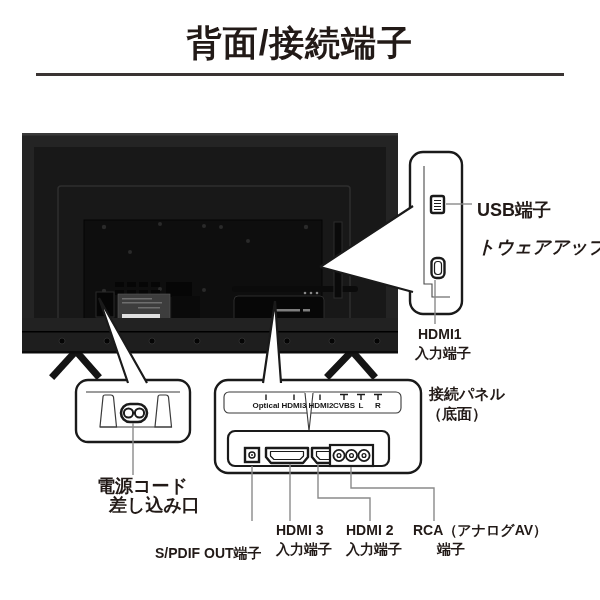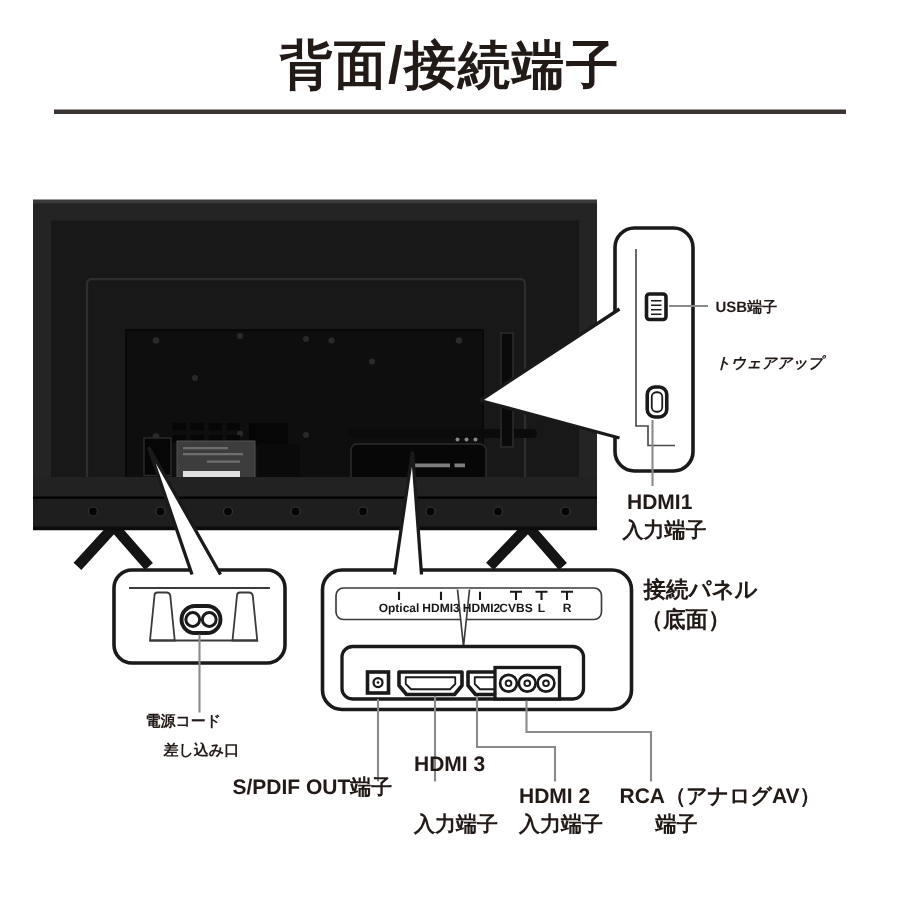--- a/index.html
+++ b/index.html
@@ -3,21 +3,21 @@
 <meta charset="utf-8">
 <style>
   html,body{margin:0;padding:0;background:#fff;}
   .stage{position:relative;width:600px;height:600px;background:#fff;overflow:hidden;
          font-family:"Liberation Sans",sans-serif;}
   .stage svg{position:absolute;left:0;top:0;z-index:1;}
   .hdr-title{position:absolute;top:20px;left:0;width:600px;text-align:center;
              font-size:35px;font-weight:800;color:#221a17;letter-spacing:1px;z-index:2;}
   .hdr-rule{position:absolute;top:73px;left:36px;width:528px;height:3px;background:#3a3433;z-index:2;}
   .lbl{position:absolute;white-space:nowrap;color:#221a17;font-weight:600;z-index:3;line-height:1;}
-  .fs13{font-size:10px;}
+  .fs13{font-size:18px;}
   .fs14{font-size:14px;}
   .fs15{font-size:15px;}
   .port-lbl{position:absolute;transform:translateX(-50%);font-size:8px;font-weight:700;
             color:#161616;z-index:3;white-space:nowrap;line-height:1;}
 </style>
 </head>
 <body>
 
 <div class="stage">
 
@@ -212,23 +212,23 @@
   <div class="port-lbl" style="left:266px;top:402px;text-align:center;">Optical</div>
   <div class="port-lbl" style="left:294px;top:402px;">HDMI3</div>
   <div class="port-lbl" style="left:321px;top:402px;">HDMI2</div>
   <div class="port-lbl" style="left:344px;top:402px;">CVBS</div>
   <div class="port-lbl" style="left:361px;top:402px;">L</div>
   <div class="port-lbl" style="left:378px;top:402px;">R</div>
 
   <div class="lbl fs13" style="left:97px;top:477px;">電源コード</div>
   <div class="lbl fs13" style="left:97px;top:496px;margin-left:12px;">差し込み口</div>
 
-  <div class="lbl fs14" style="left:155px;top:517px;">S/PDIF OUT端子</div>
-
-  <div class="lbl fs14" style="left:276px;top:502px;">HDMI 3</div>
+  <div class="lbl fs14" style="left:155px;top:546px;">S/PDIF OUT端子</div>
+
+  <div class="lbl fs14" style="left:276px;top:523px;">HDMI 3</div>
   <div class="lbl fs14" style="left:276px;top:542px;">入力端子</div>
 
   <div class="lbl fs14" style="left:346px;top:523px;">HDMI 2</div>
   <div class="lbl fs14" style="left:346px;top:542px;">入力端子</div>
 
   <div class="lbl fs14" style="left:413px;top:523px;">RCA（アナログAV）</div>
   <div class="lbl fs14" style="left:413px;top:542px;margin-left:24px;">端子</div>
 
 </div>
 

